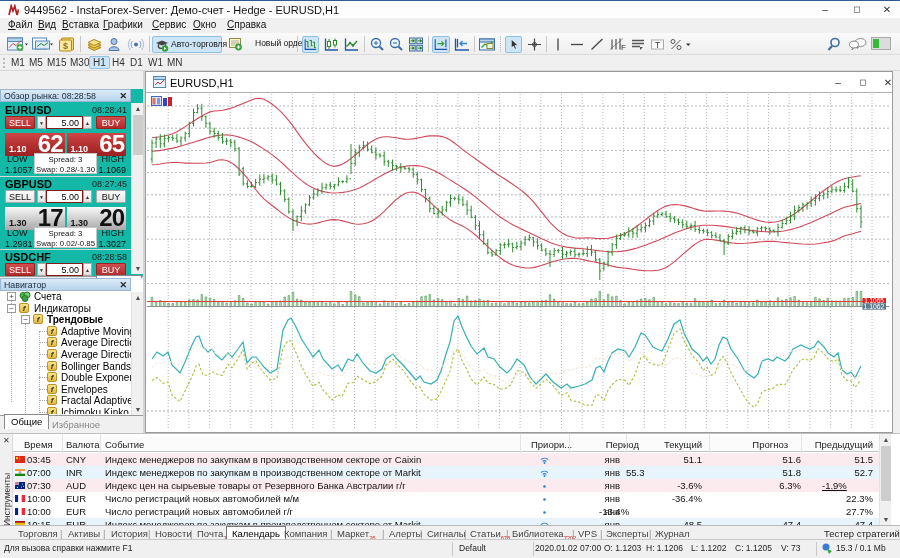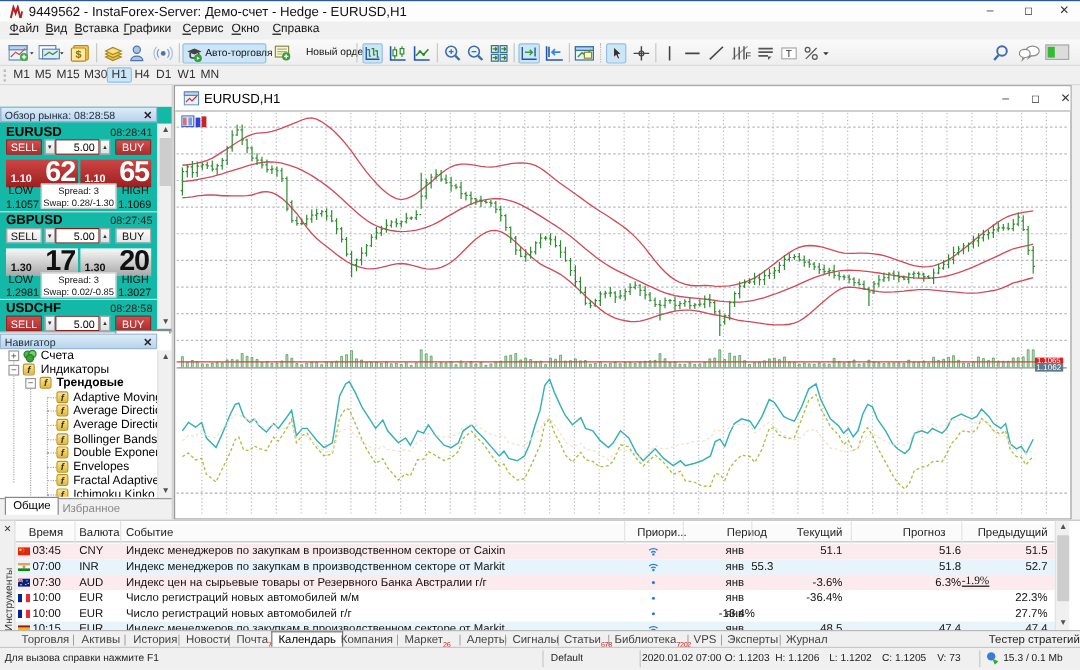--- a/index.html
+++ b/index.html
@@ -804,21 +804,21 @@
       </svg>
  <span class="cell" style="left:14px;width:36px;">07:30</span>
  <span class="cell" style="left:53px;width:45px;">AUD</span>
  <span class="cell" style="left:92px;width:425px;">Индекс цен на сырьевые товары от Резервного Банка Австралии г/г</span>
  <span class="cell" style="left:511px;width:40px;text-align:center;top:2px;"><svg width="11" height="9" viewBox="0 0 11 9">
           <circle cx="5.5" cy="4.5" r="1.3" fill="#2a7fd4"></circle>
         </svg></span>
  <span class="cell" style="left:556px;width:58px;text-align:right;padding-right:7px;">янв</span>
  <span class="cell" style="left:613px;width:76px;text-align:right;">-3.6%</span>
  <span class="cell" style="left:696px;width:92px;text-align:right;">6.3%</span>
- <span class="cell" style="left:764px;width:72px;text-align:center;text-decoration:underline;font-family:Liberation Serif, serif;">-1.9%</span>
+ <span class="cell" style="left:809px;width:72px;text-align:left;text-decoration:underline;">-1.9%</span>
 </div>
 <div class="trowx" style="top:58px;background:#ffffff;">
  <svg class="flag" width="10" height="7">
         <rect width="3.33" height="7" fill="#002395"></rect>
         <rect x="3.33" width="3.33" height="7" fill="#fff"></rect>
         <rect x="6.66" width="3.34" height="7" fill="#ed2939"></rect>
       </svg>
  <span class="cell" style="left:14px;width:36px;">10:00</span>
  <span class="cell" style="left:53px;width:45px;">EUR</span>
  <span class="cell" style="left:92px;width:425px;">Число регистраций новых автомобилей м/м</span>

